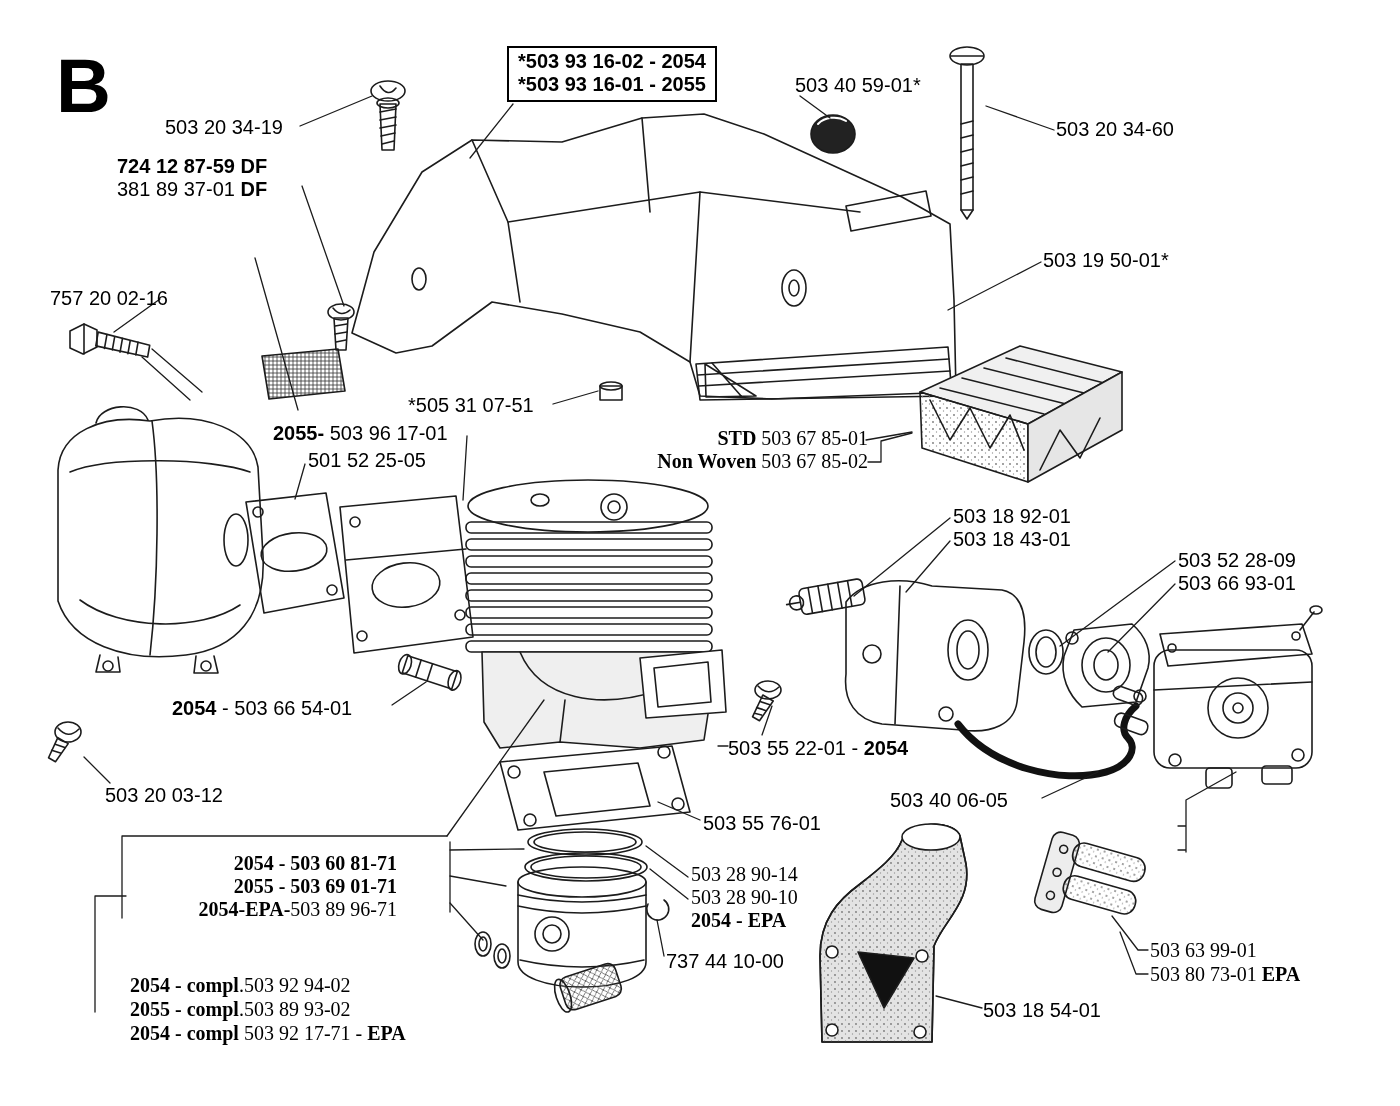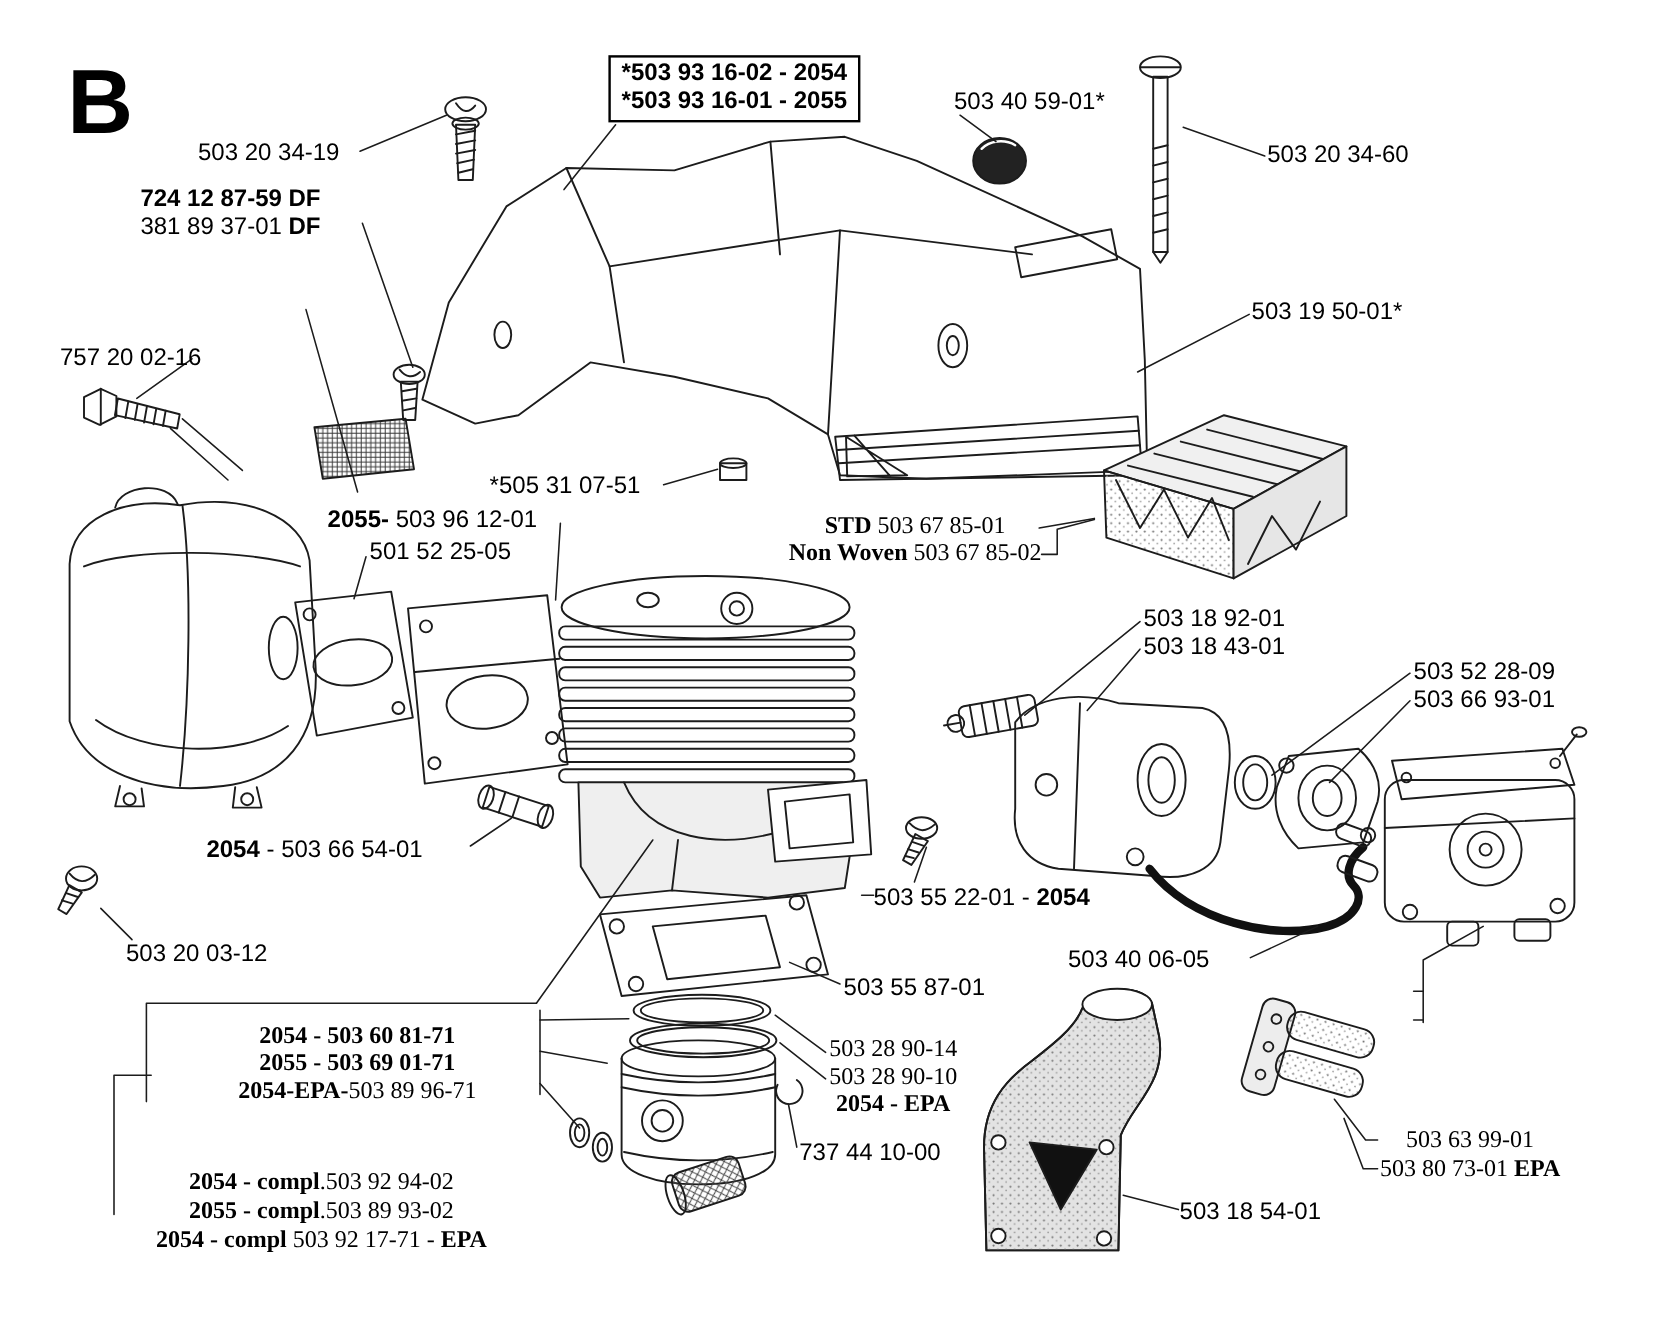--- a/index.html
+++ b/index.html
@@ -4,21 +4,21 @@
 <style>
   * { margin:0; padding:0; box-sizing:border-box; }
   html,body { background:#fff; }
   body { font-family:"Liberation Sans", sans-serif; color:#000; }
   .stage { position:relative; width:1400px; height:1106px; background:#fff; overflow:hidden; }
   svg.drawing { position:absolute; left:0; top:0; }
   .section-letter { position:absolute; font-size:76px; font-weight:700; line-height:1; }
   .lbl { position:absolute; font-size:20px; line-height:23px; white-space:nowrap; }
   .lbl b { font-weight:700; }
   .lbl-box { position:absolute; border:2px solid #000; padding:2px 9px 4px; background:#fff; }
-  .lbl-box .lbl, .grp .lbl { position:static;text-align:center; }
+  .lbl-box .lbl, .grp .lbl { position:static; }
   .grp { position:absolute;font-family:Liberation Serif, serif; }
   .grp.right { text-align:right; }
   .lh24 .lbl { line-height:24px; }
   .lh25 .lbl { line-height:25px; }
 </style>
 </head>
 <body>
 
 <div class="stage">
 
@@ -345,36 +345,36 @@
 
   <div class="lbl" style="left:795px;top:74px"><span>503 40 59-01*</span></div>
   <div class="lbl" style="left:1056px;top:118px"><span>503 20 34-60</span></div>
   <div class="lbl" style="left:117px;top:155px"><b>724 12 87-59 DF</b></div>
   <div class="lbl" style="left:117px;top:178px"><span>381 89 37-01 </span><b>DF</b></div>
 
 
   <div class="lbl" style="left:50px;top:287px"><span>757 20 02-16</span></div>
   <div class="lbl" style="left:1043px;top:249px"><span>503 19 50-01*</span></div>
   <div class="lbl" style="left:408px;top:394px"><span>*505 31 07-51</span></div>
-  <div class="lbl" style="left:273px;top:422px"><b>2055-</b><span> 503 96 12-01</span></div>
+  <div class="lbl" style="left:273px;top:422px"><b>2055-</b><span> 503 96 17-01</span></div>
   <div class="lbl" style="left:308px;top:449px"><span>501 52 25-05</span></div>
 
   <div class="grp right" style="right:532px;top:427px">
     <div class="lbl"><b>STD</b><span> 503 67 85-01</span></div>
     <div class="lbl"><b>Non Woven</b><span> 503 67 85-02</span></div>
   </div>
 
   <div class="lbl" style="left:953px;top:505px"><span>503 18 92-01</span></div>
   <div class="lbl" style="left:953px;top:528px"><span>503 18 43-01</span></div>
   <div class="lbl" style="left:1178px;top:549px"><span>503 52 28-09</span></div>
   <div class="lbl" style="left:1178px;top:572px"><span>503 66 93-01</span></div>
   <div class="lbl" style="left:172px;top:697px"><b>2054</b><span> - 503 66 54-01</span></div>
   <div class="lbl" style="left:728px;top:737px"><span>503 55 22-01 - </span><b>2054</b></div>
   <div class="lbl" style="left:105px;top:784px"><span>503 20 03-12</span></div>
-  <div class="lbl" style="left:703px;top:812px"><span>503 55 87-01</span></div>
+  <div class="lbl" style="left:703px;top:812px"><span>503 55 76-01</span></div>
   <div class="lbl" style="left:890px;top:789px"><span>503 40 06-05</span></div>
 
 
   <div class="grp right" style="right:1003px;top:852px">
     <div class="lbl"><b>2054 - 503 60 81-71</b></div>
     <div class="lbl"><b>2055 - 503 69 01-71</b></div>
     <div class="lbl"><b>2054-EPA-</b><span>503 89 96-71</span></div>
   </div>
 
   <div class="grp" style="left:691px;top:863px">

